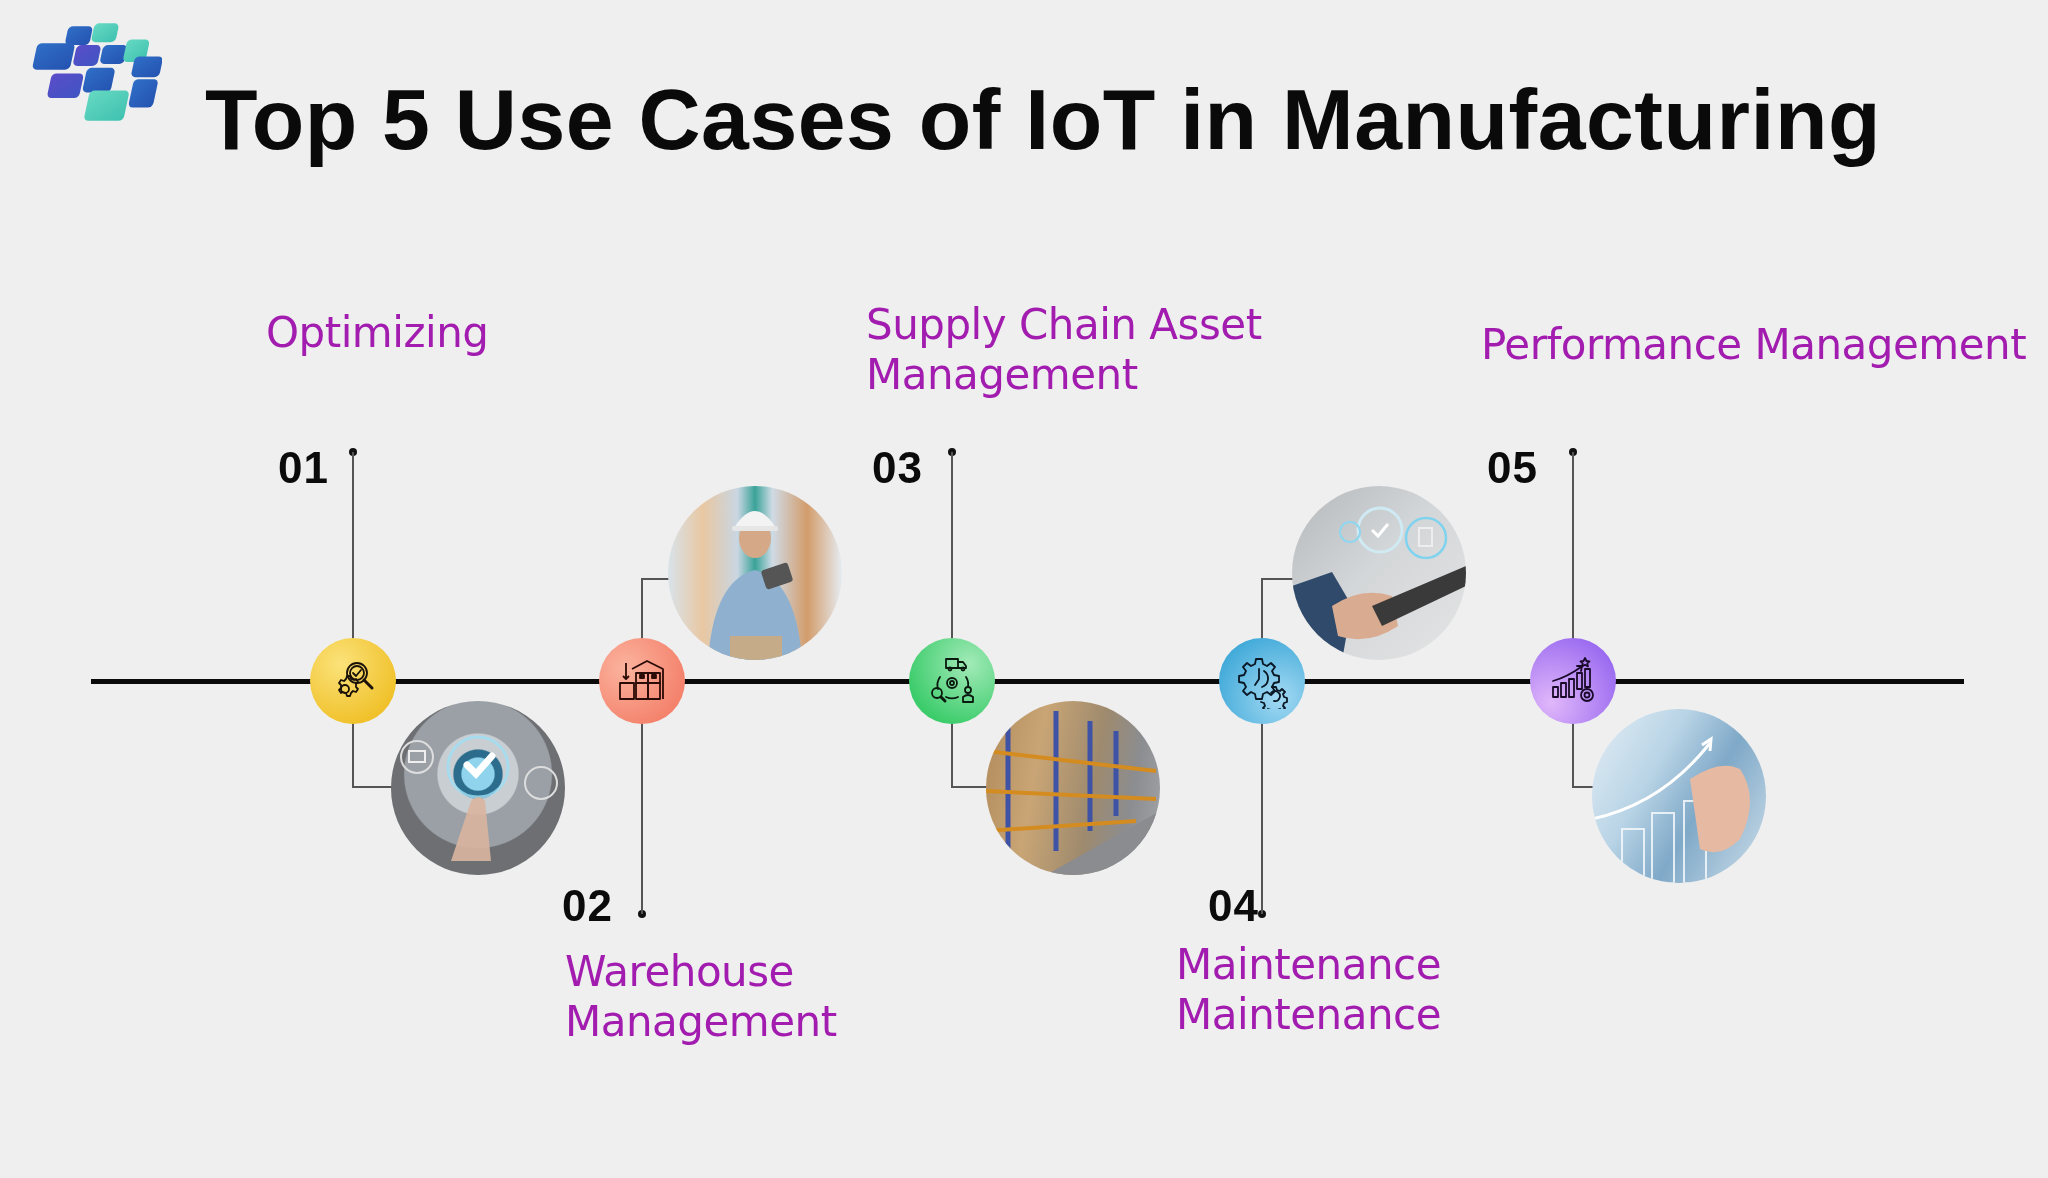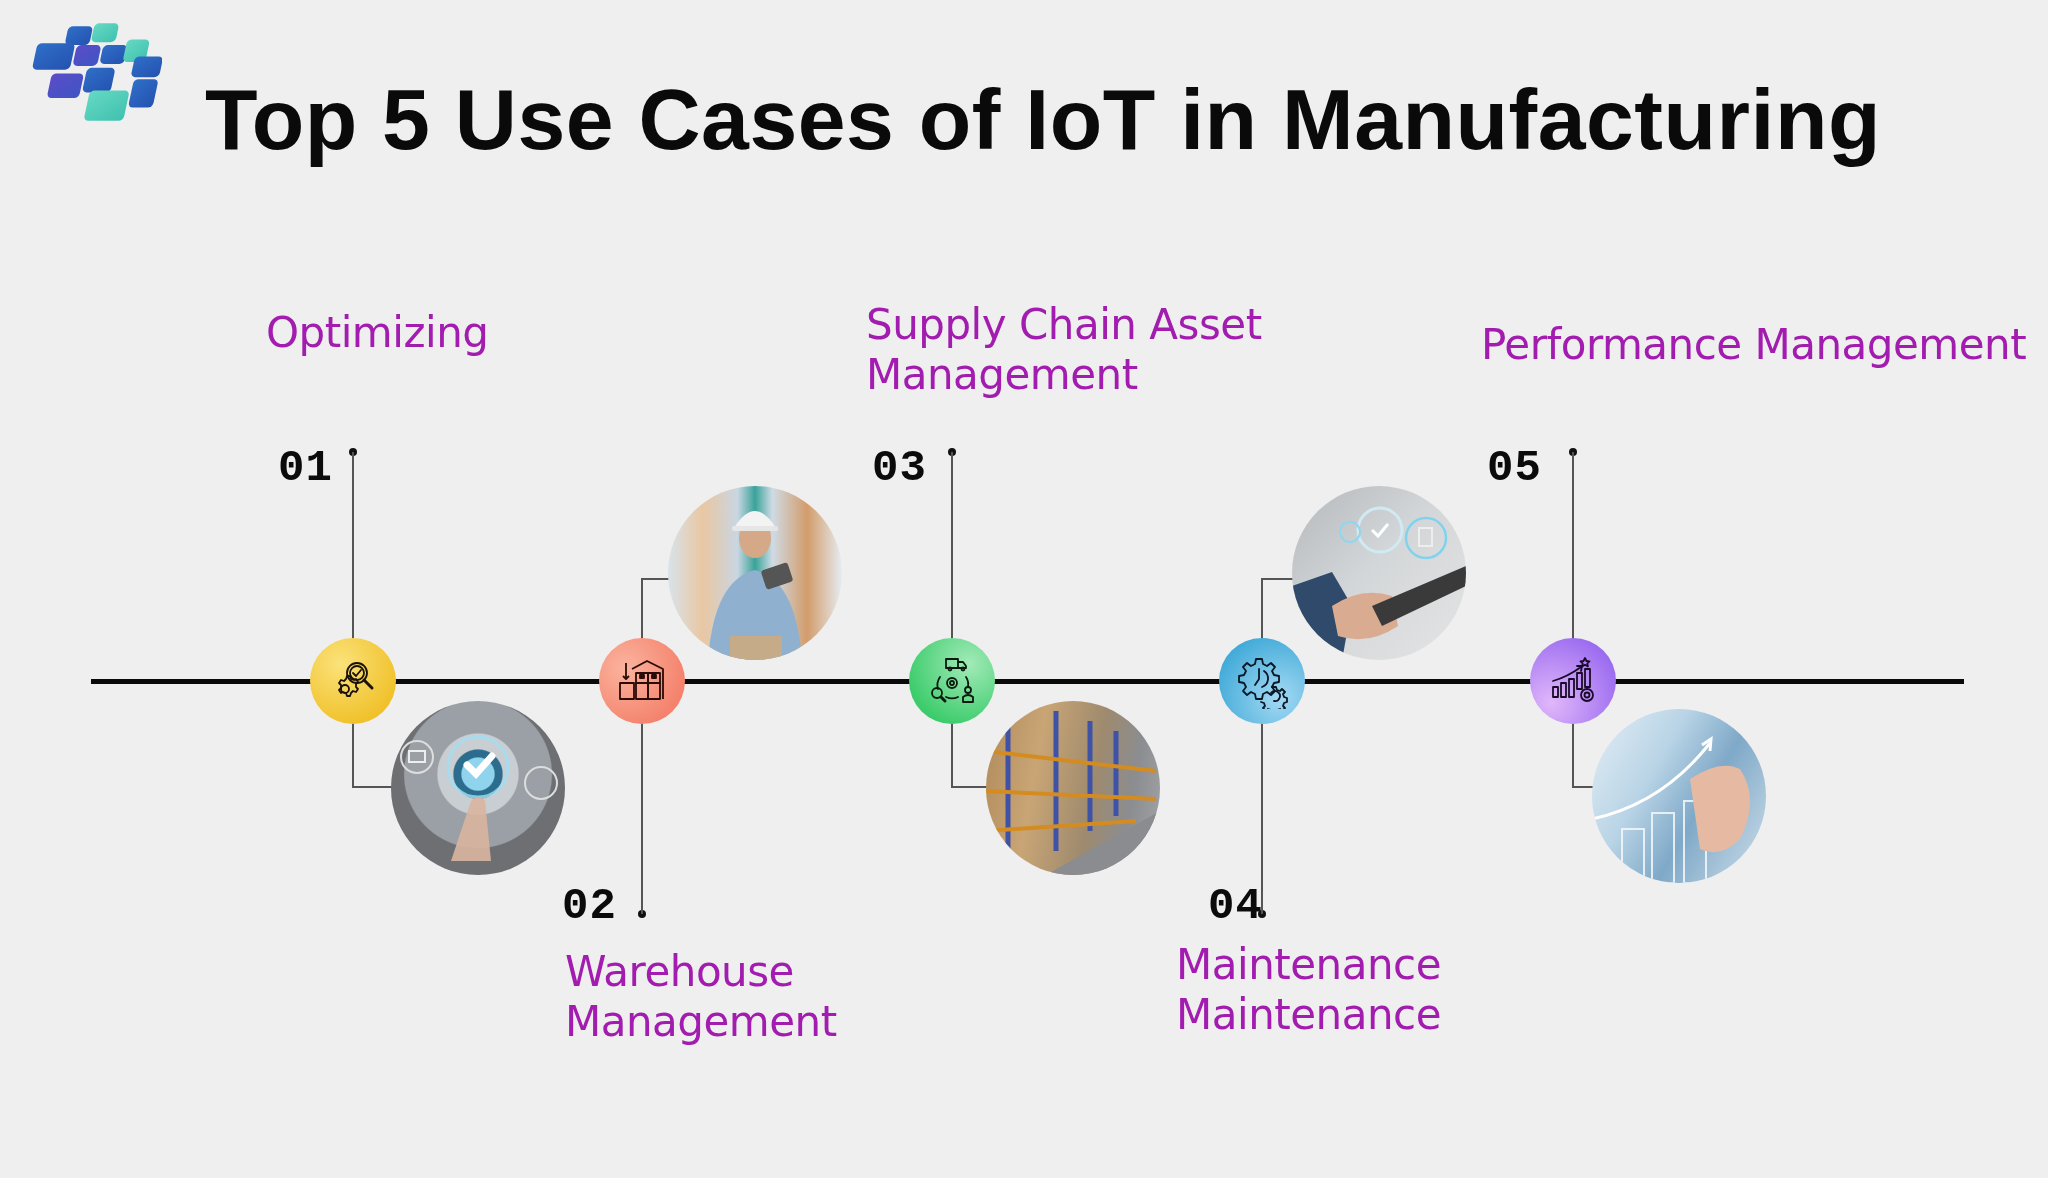--- a/index.html
+++ b/index.html
@@ -14,21 +14,21 @@
 
   .vline { position: absolute; width: 2px; background: #555; }
   .hline { position: absolute; height: 2px; background: #555; }
   .dot { position: absolute; width: 8px; height: 8px; border-radius: 50%; background: #111; }
 
   .icon-circle { position: absolute; width: 86px; height: 86px; border-radius: 50%; display: flex; align-items: center; justify-content: center; }
   .icon-circle svg { width: 56px; height: 56px; }
 
   .photo { position: absolute; width: 174px; height: 174px; border-radius: 50%; overflow: hidden; }
 
-  .num { position: absolute; font-size: 44px; font-weight: 900; font-family: Liberation Mono, monospace; letter-spacing: 1px; line-height: 1; }
+  .num { position: absolute; font-size: 44px; font-weight: 900; font-family: Liberation Sans, sans-serif; letter-spacing: 1px; line-height: 1; }
   .label { position: absolute; font-size: 42px; font-weight: 400; line-height: 50px; color: #a21caf; font-family: "DejaVu Sans", sans-serif; letter-spacing: -0.5px; }
   .label span { display: block; white-space: nowrap; }
 </style>
 </head>
 <body>
 
 <div class="logo">
   <svg viewBox="0 0 150 115" width="142" height="110">
     <defs>
       <linearGradient id="lgB" x1="0" y1="0" x2="1" y2="1">

